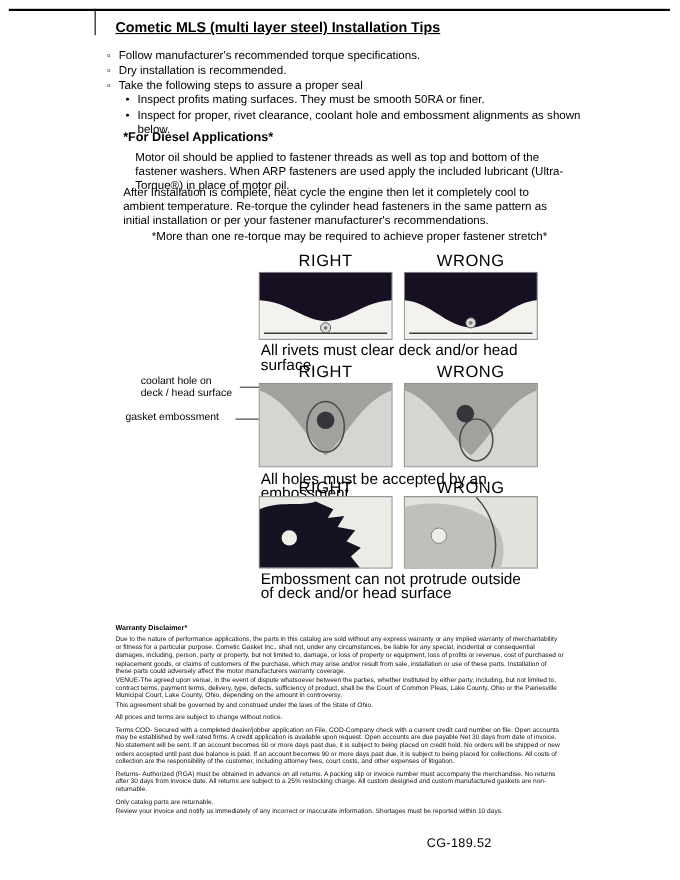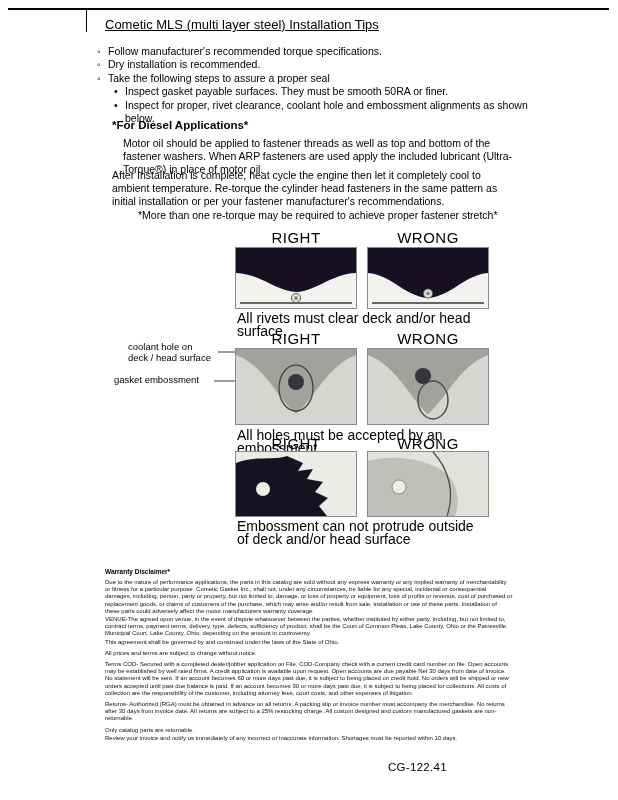--- a/index.html
+++ b/index.html
@@ -1,21 +1,21 @@
 <!DOCTYPE html>
 <html><head>
 <meta charset="utf-8">
 <style>
   html,body{margin:0;padding:0;background:#fff;}
   .page{position:relative;width:618px;height:800px;background:#ffffff;
         font-family:"Liberation Sans",sans-serif;color:#000;overflow:hidden;}
   .abs{position:absolute;}
   .top-rule{left:8px;top:8px;width:601px;border-top:2px solid #000;}
   .left-tick{left:86px;top:8px;height:24px;border-left:1.5px solid #000;}
-  .title{left:105px;top:17px;font-size:13px;font-weight:normal;text-decoration:underline;}
+  .title{left:105px;top:17px;font-size:13px;font-weight:bold;text-decoration:underline;}
   .tips{left:97px;top:45px;width:445px;font-size:10.5px;}
   .tip-row{display:flex;line-height:13.4px;}
   .tip-row .b{flex:0 0 11px;width:11px;}
   .tip-sub{margin-left:17px;}
   .diesel-h{left:112px;top:119px;font-size:11.5px;font-weight:bold;}
   .para{font-size:10.5px;line-height:13.2px;}
   .pp1{left:96px;top:137px;width:404px;margin-left:27px;}
   .pp2{left:112px;top:169px;width:404px;}
   .note{left:112px;top:209px;width:404px;font-size:10.5px;margin-left:26px;}
   .dg-header{width:122px;text-align:center;font-size:15px;letter-spacing:0.5px;}
@@ -49,21 +49,21 @@
     <div class="tip-row">
       <span class="b">◦</span>
       <span>Dry installation is recommended.</span>
     </div>
     <div class="tip-row">
       <span class="b">◦</span>
       <span>Take the following steps to assure a proper seal</span>
     </div>
     <div class="tip-row tip-sub">
       <span class="b">•</span>
-      <span>Inspect gasket payable surfaces.  They must be smooth 50RA or finer.</span>
+      <span>Inspect profits mating surfaces.  They must be smooth 50RA or finer.</span>
     </div>
     <div class="tip-row tip-sub">
       <span class="b">•</span>
       <span>Inspect for proper, rivet clearance, coolant hole and embossment alignments as shown below.</span>
     </div>
   </div>
 
   <div class="abs diesel-h">*For Diesel Applications*</div>
   <div class="abs para pp1">Motor oil should be applied to fastener threads as well as top and bottom of the fastener washers. When ARP fasteners are used apply the included lubricant (Ultra-Torque®) in place of motor oil.</div>
   <div class="abs para pp2">After Installation is complete, heat cycle the engine then let it completely cool to ambient temperature. Re-torque the cylinder head fasteners in the same pattern as initial installation or per your fastener manufacturer's recommendations.</div>
@@ -149,15 +149,15 @@
     <p class="tight">Due to the nature of performance applications, the parts in this catalog are sold without any express warranty or any implied warranty of merchantability or fitness for a particular purpose.  Cometic Gasket Inc., shall not, under any circumstances, be liable for any special, incidental or consequential damages, including, person, party or property, but not limited to, damage, or loss of property or equipment, loss of profits or revenue, cost of purchased or replacement goods, or claims of customers of the purchase, which may arise and/or result from sale, installation or use of these parts.  Installation of these parts could adversely affect the motor manufacturers warranty coverage.</p>
     <p class="tight">VENUE-The agreed upon venue, in the event of dispute whatsoever between the parties, whether instituted by either party, including, but not limited to, contract terms, payment terms, delivery, type, defects, sufficiency of product, shall be the Court of Common Pleas, Lake County, Ohio or the Painesville Municipal Court, Lake County, Ohio, depending on the amount in controversy.</p>
     <p>This agreement shall be governed by and construed under the laws of the State of Ohio.</p>
     <p>All prices and terms are subject to change without notice.</p>
     <p>Terms COD- Secured with a completed dealer/jobber application on File, COD-Company check with a current credit card number on file.  Open accounts may be established by well rated firms.  A credit application is available upon request.  Open accounts are due payable Net 30 days from date of invoice.  No statement will be sent.  If an account becomes 60 or more days past due, it is subject to being placed on credit hold.  No orders will be shipped or new orders accepted until past due balance is paid.  If an account becomes 90 or more days past due, it is subject to being placed for collections.  All costs of collection are the responsibility of the customer, including attorney fees, court costs, and other expenses of litigation.</p>
     <p>Returns- Authorized (RGA) must be obtained in advance on all returns.  A packing slip or invoice number must accompany the merchandise.  No returns after 30 days from invoice date.  All returns are subject to a 25% restocking charge.  All custom designed and custom manufactured gaskets are non-returnable.</p>
     <p class="tight">Only catalog parts are returnable.</p>
     <p>Review your invoice and notify us immediately of any incorrect or inaccurate information.  Shortages must be reported within 10 days.</p>
   </div>
 
-  <div class="abs footer-code">CG-122.41</div>
+  <div class="abs footer-code">CG-189.52</div>
 
 </div>
 
 </body></html>

